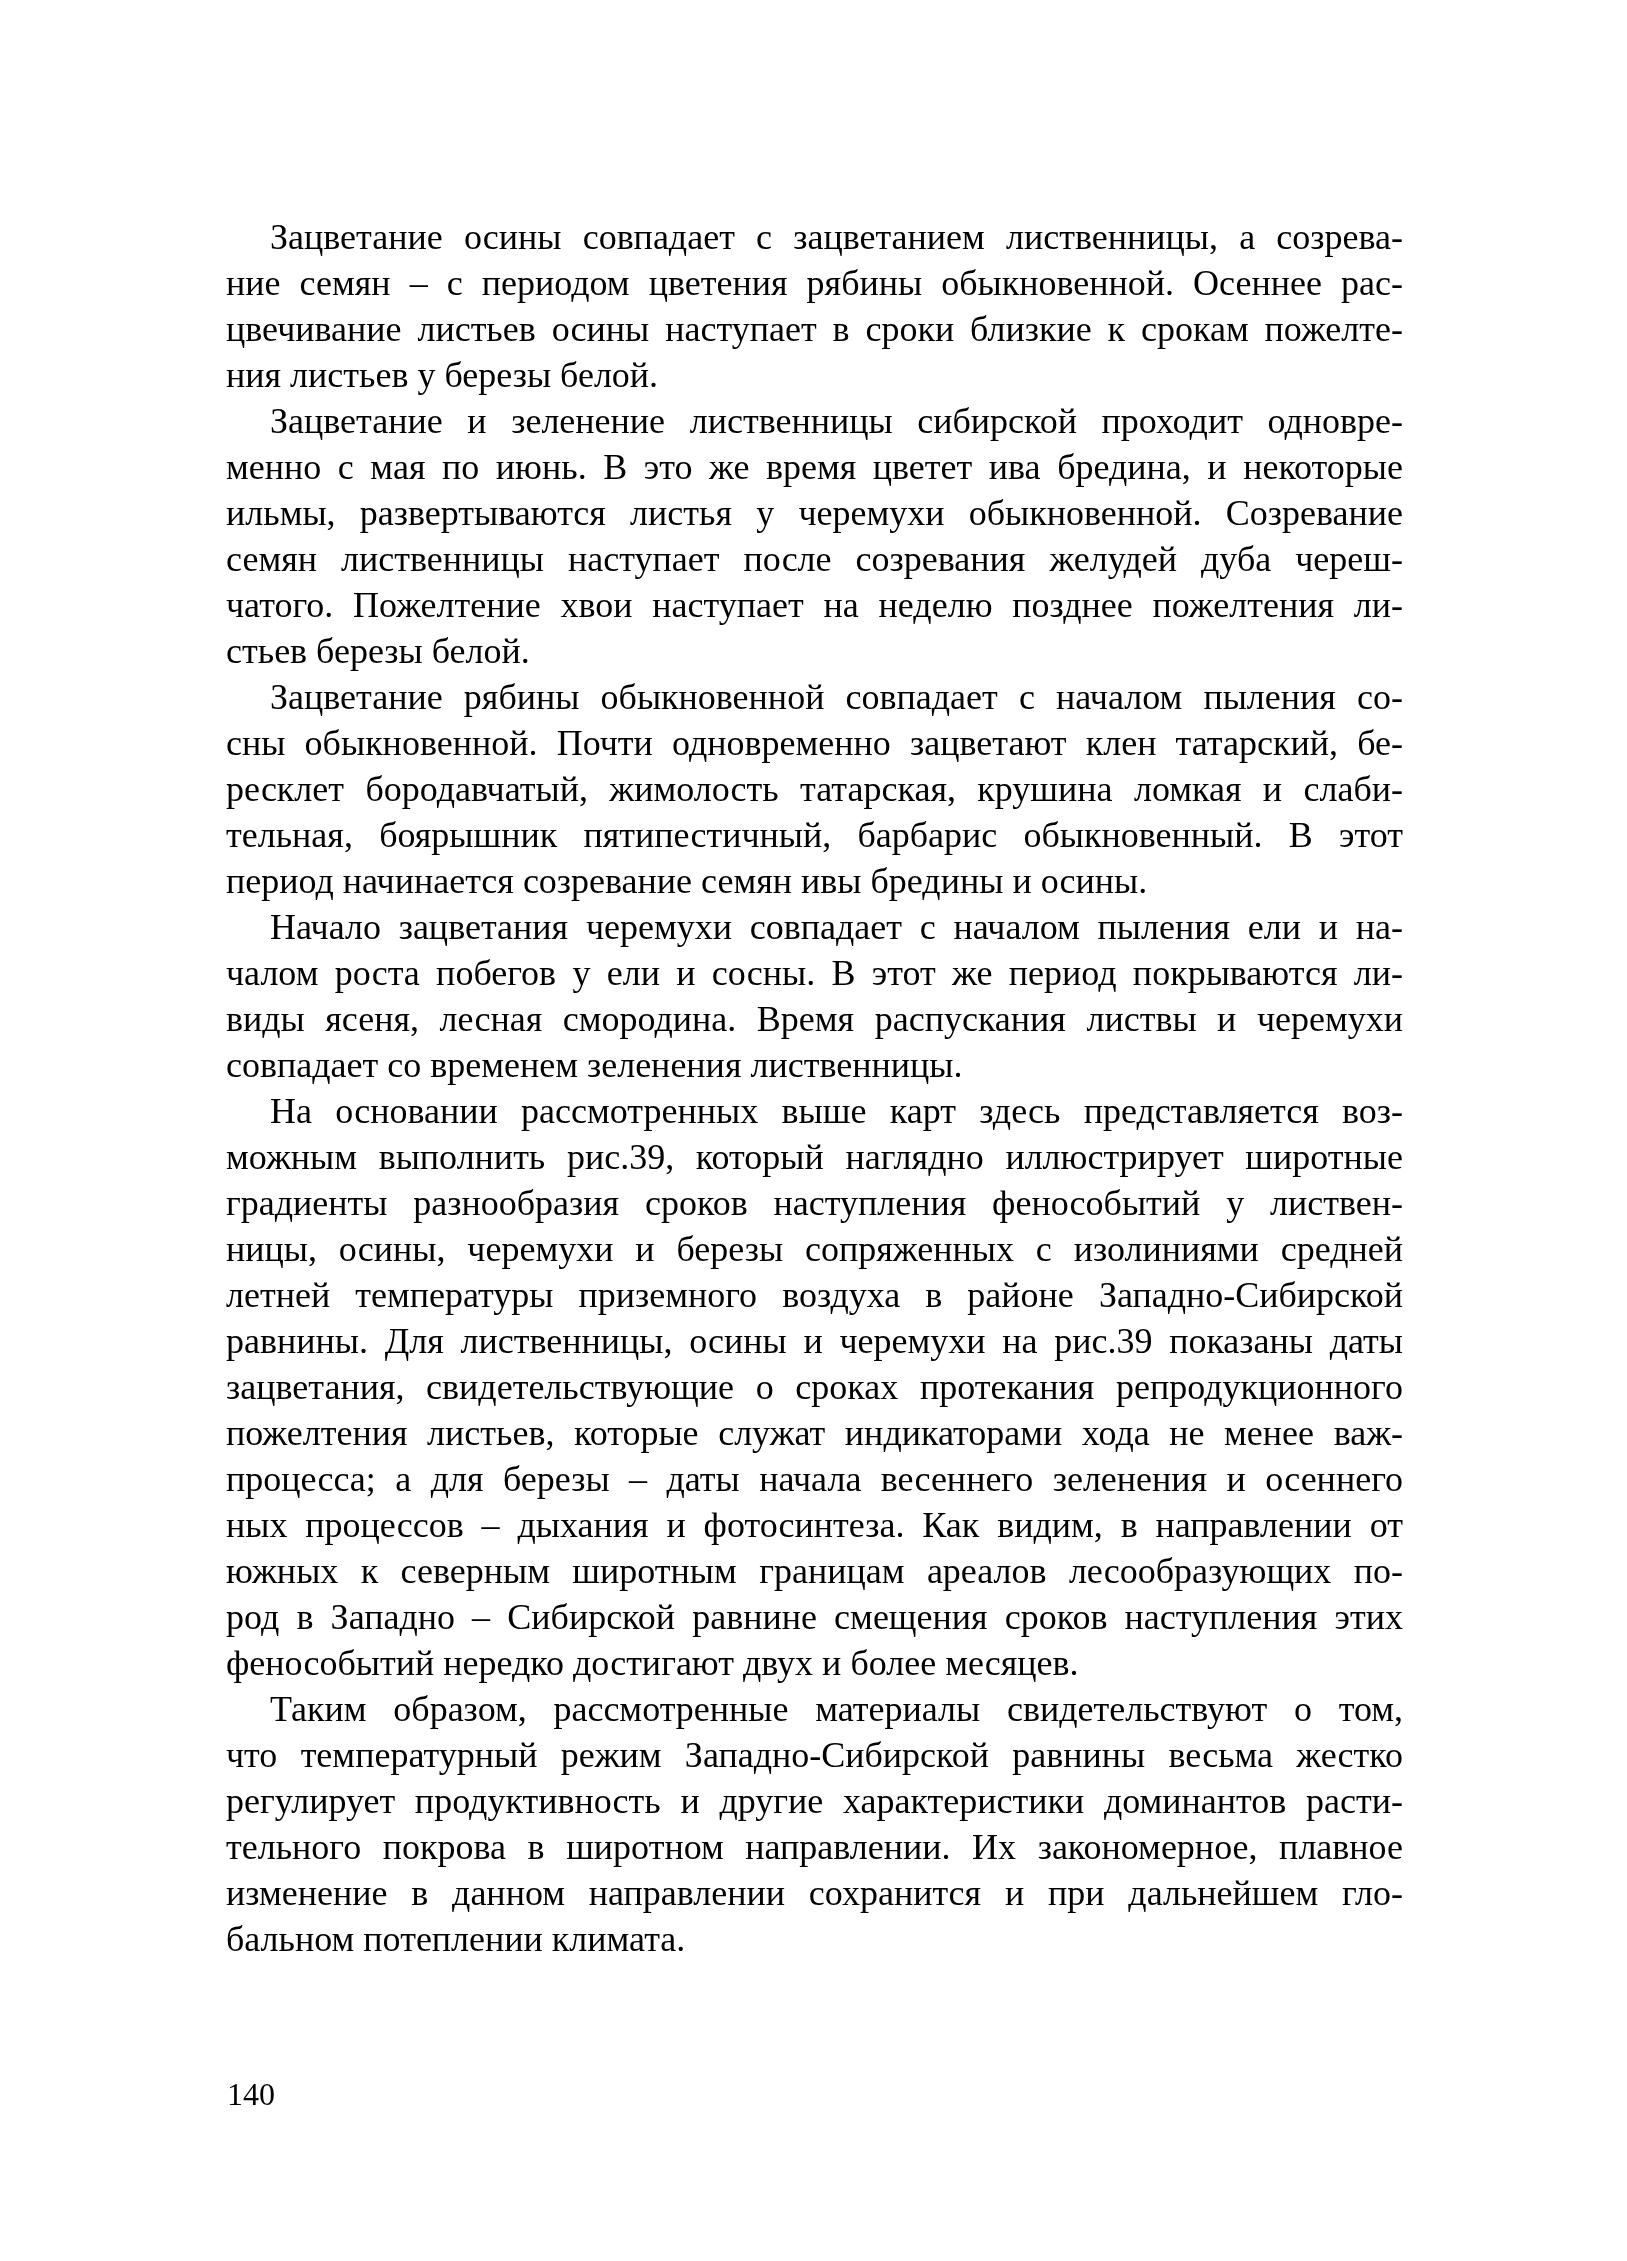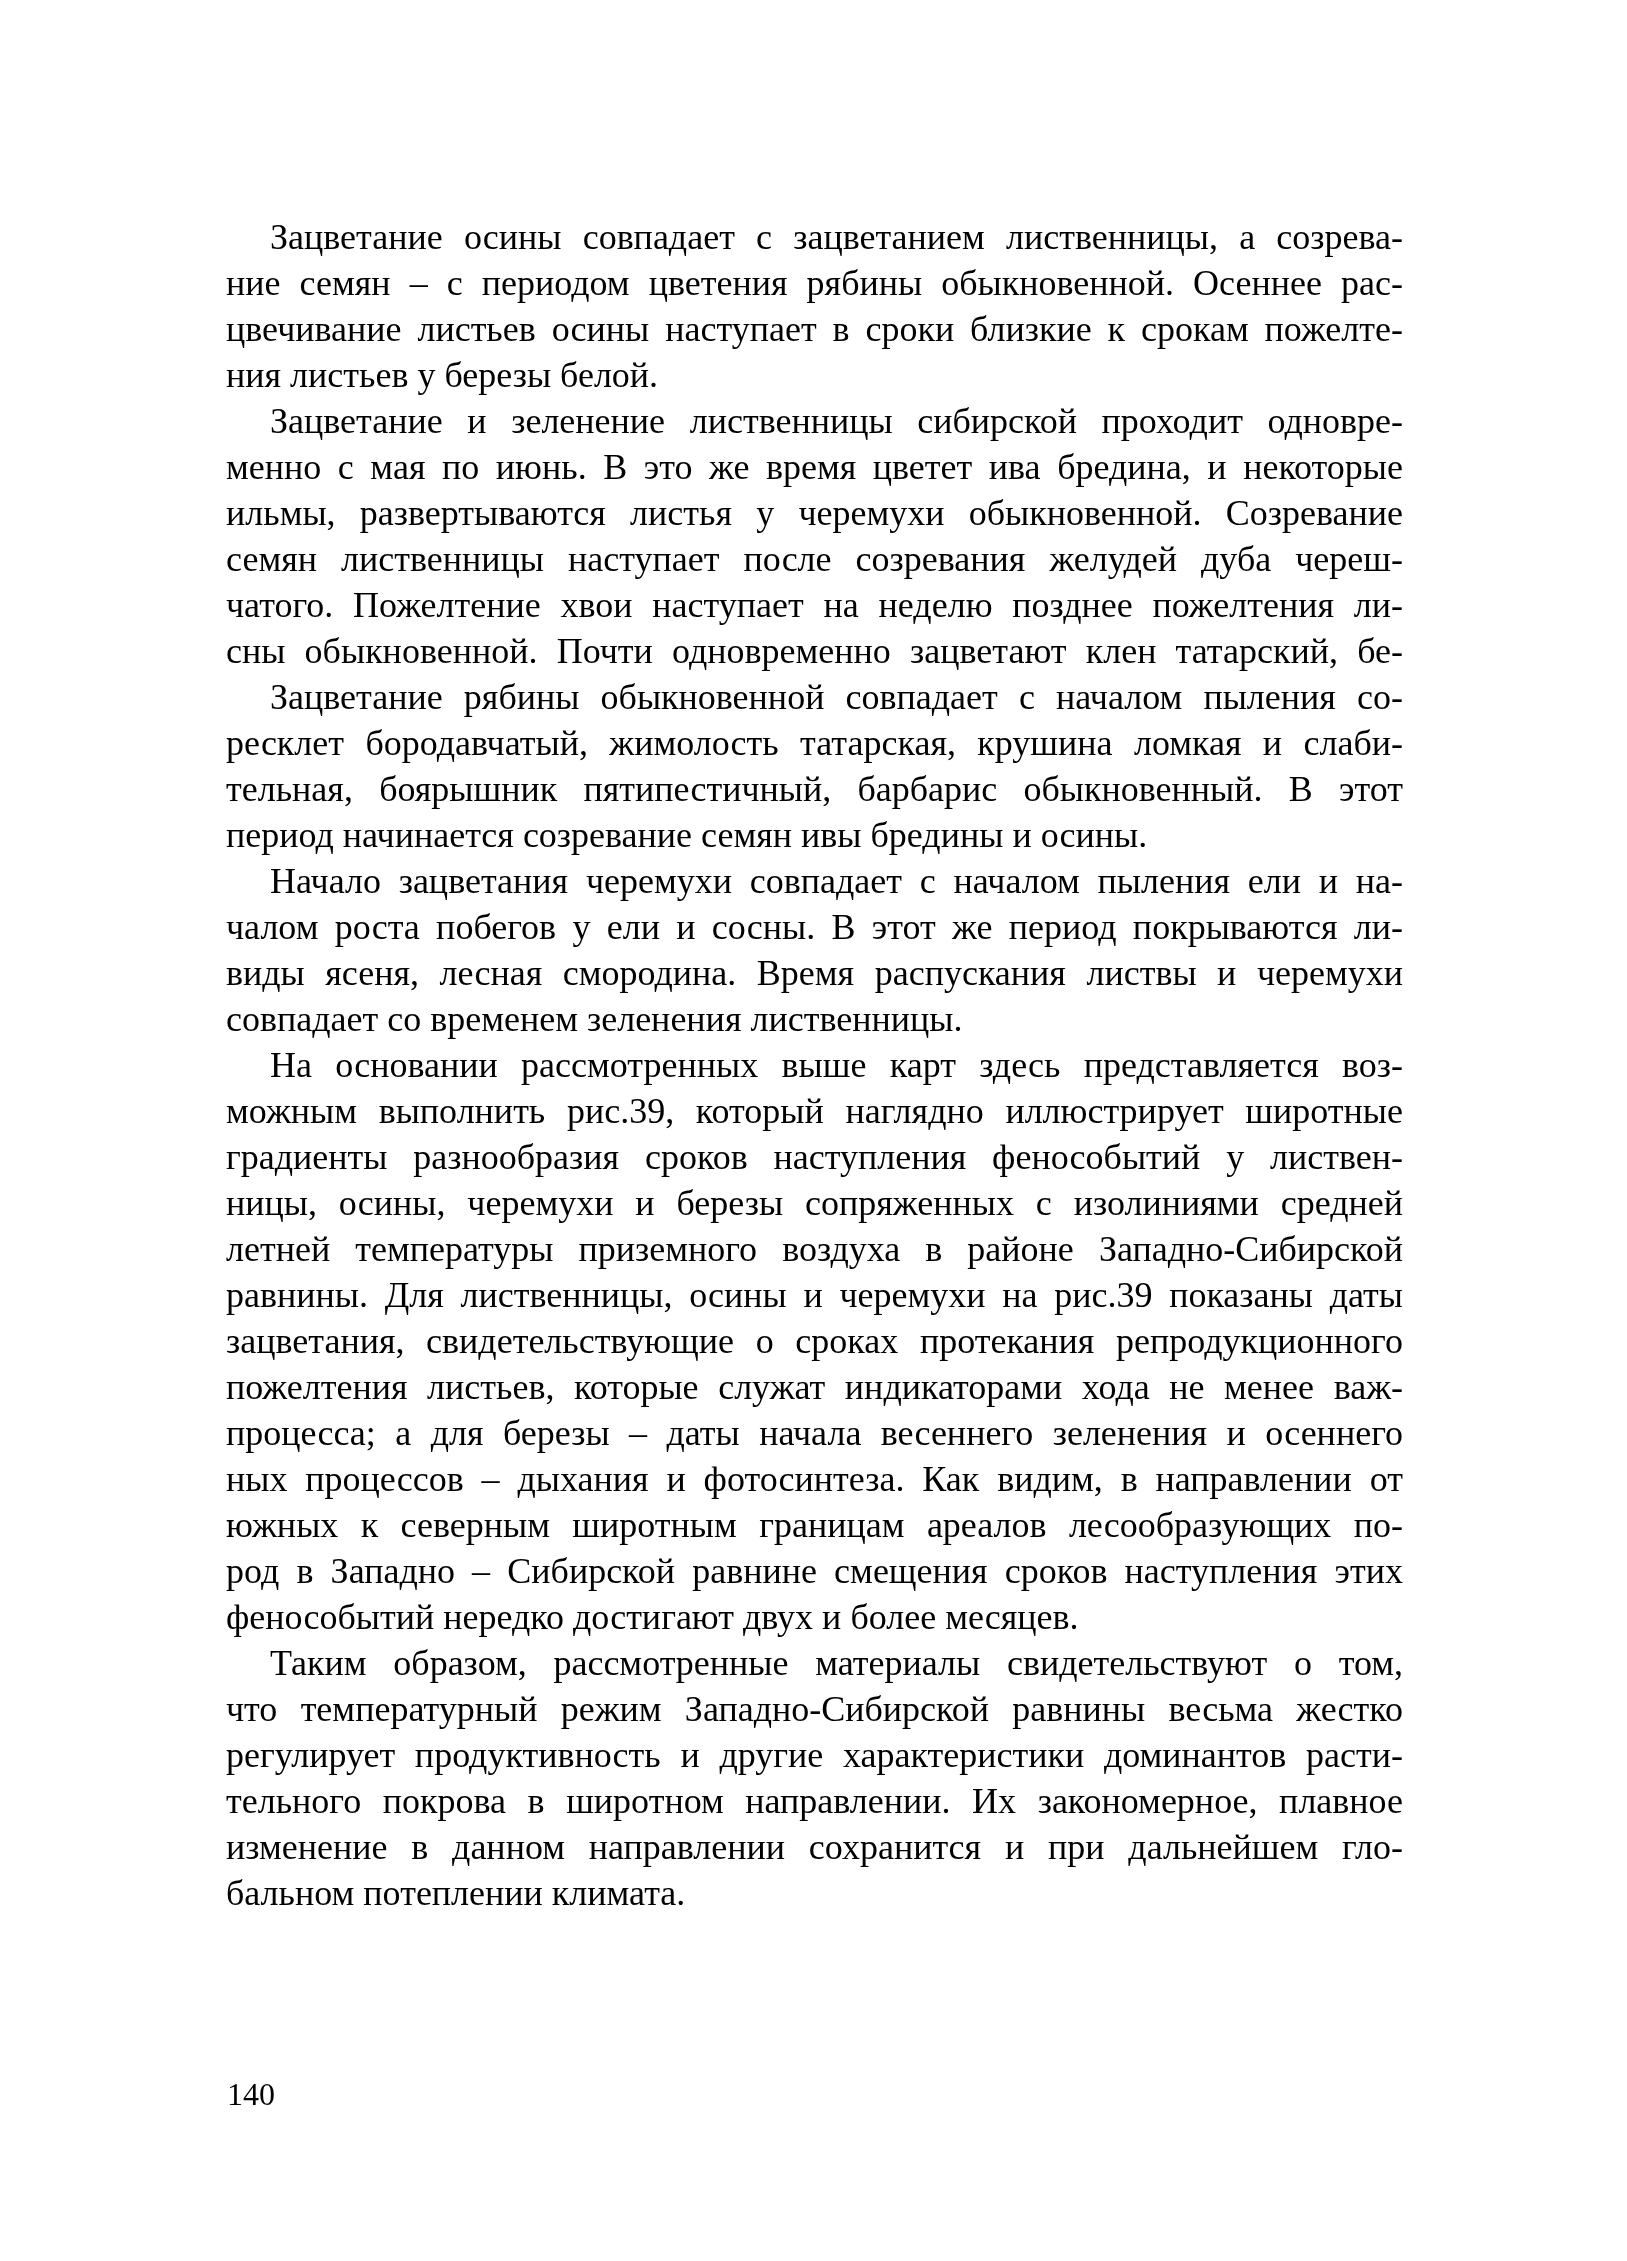--- a/index.html
+++ b/index.html
@@ -54,24 +54,25 @@
         <div class="line">ние семян – с периодом цветения рябины обыкновенной. Осеннее рас-</div>
         <div class="line">цвечивание листьев осины наступает в сроки близкие к срокам пожелте-</div>
         <div class="line last">ния листьев у березы белой.</div>
       </div>
       <div class="paragraph">
         <div class="line first">Зацветание и зеленение лиственницы сибирской проходит одновре-</div>
         <div class="line">менно с мая по июнь. В это же время цветет ива бредина, и некоторые</div>
         <div class="line">ильмы, развертываются листья у черемухи обыкновенной. Созревание</div>
         <div class="line">семян лиственницы наступает после созревания желудей дуба череш-</div>
         <div class="line">чатого. Пожелтение хвои наступает на неделю позднее пожелтения ли-</div>
+        <div class="line last">стьев березы белой.</div>
       </div>
       <div class="paragraph">
+        <div class="line first">Зацветание рябины обыкновенной совпадает с началом пыления со-</div>
         <div class="line">сны обыкновенной. Почти одновременно зацветают клен татарский, бе-</div>
-        <div class="line first">Зацветание рябины обыкновенной совпадает с началом пыления со-</div>
         <div class="line">ресклет бородавчатый, жимолость татарская, крушина ломкая и слаби-</div>
         <div class="line">тельная, боярышник пятипестичный, барбарис обыкновенный. В этот</div>
         <div class="line last">период начинается созревание семян ивы бредины и осины.</div>
       </div>
       <div class="paragraph">
         <div class="line first">Начало зацветания черемухи совпадает с началом пыления ели и на-</div>
         <div class="line">чалом роста побегов у ели и сосны. В этот же период покрываются ли-</div>
         <div class="line">виды ясеня, лесная смородина. Время распускания листвы и черемухи</div>
         <div class="line last">совпадает со временем зеленения лиственницы.</div>
       </div>

